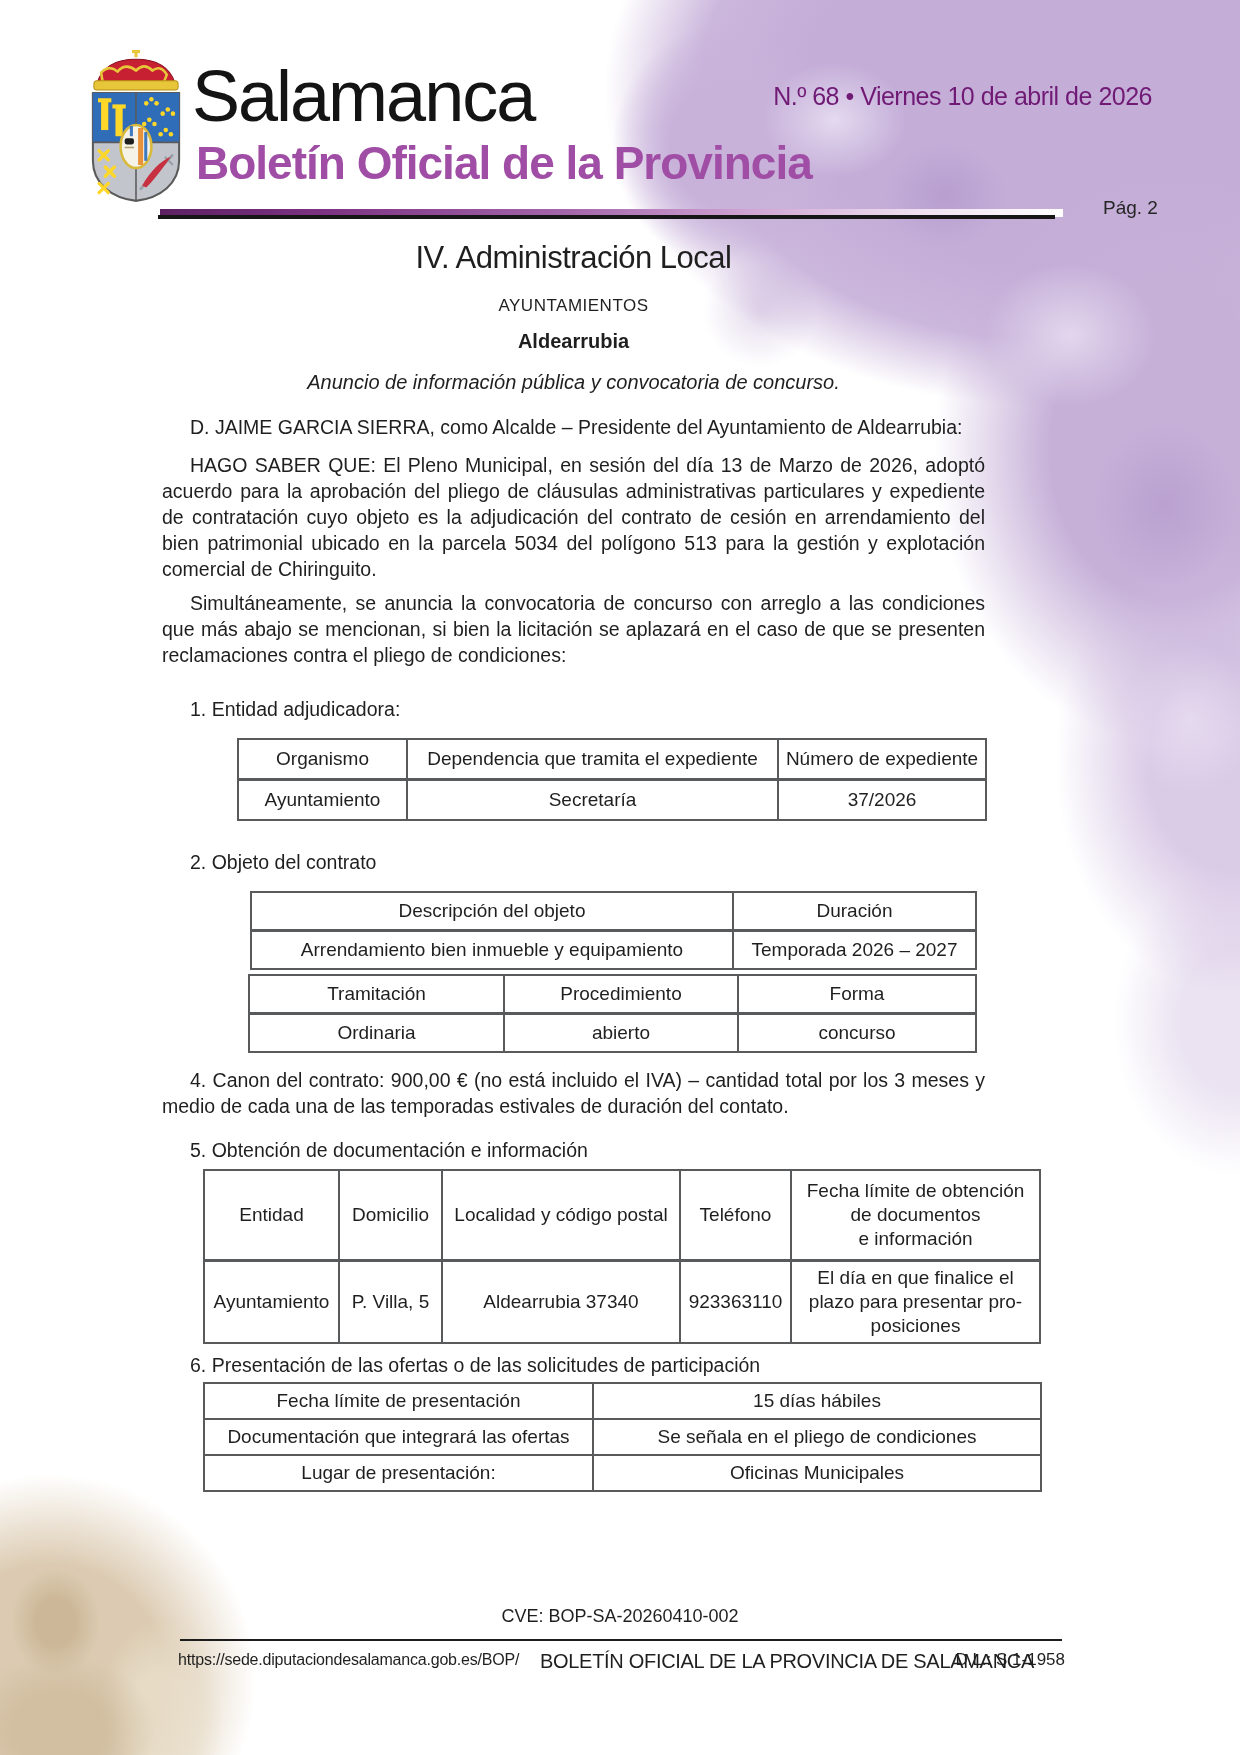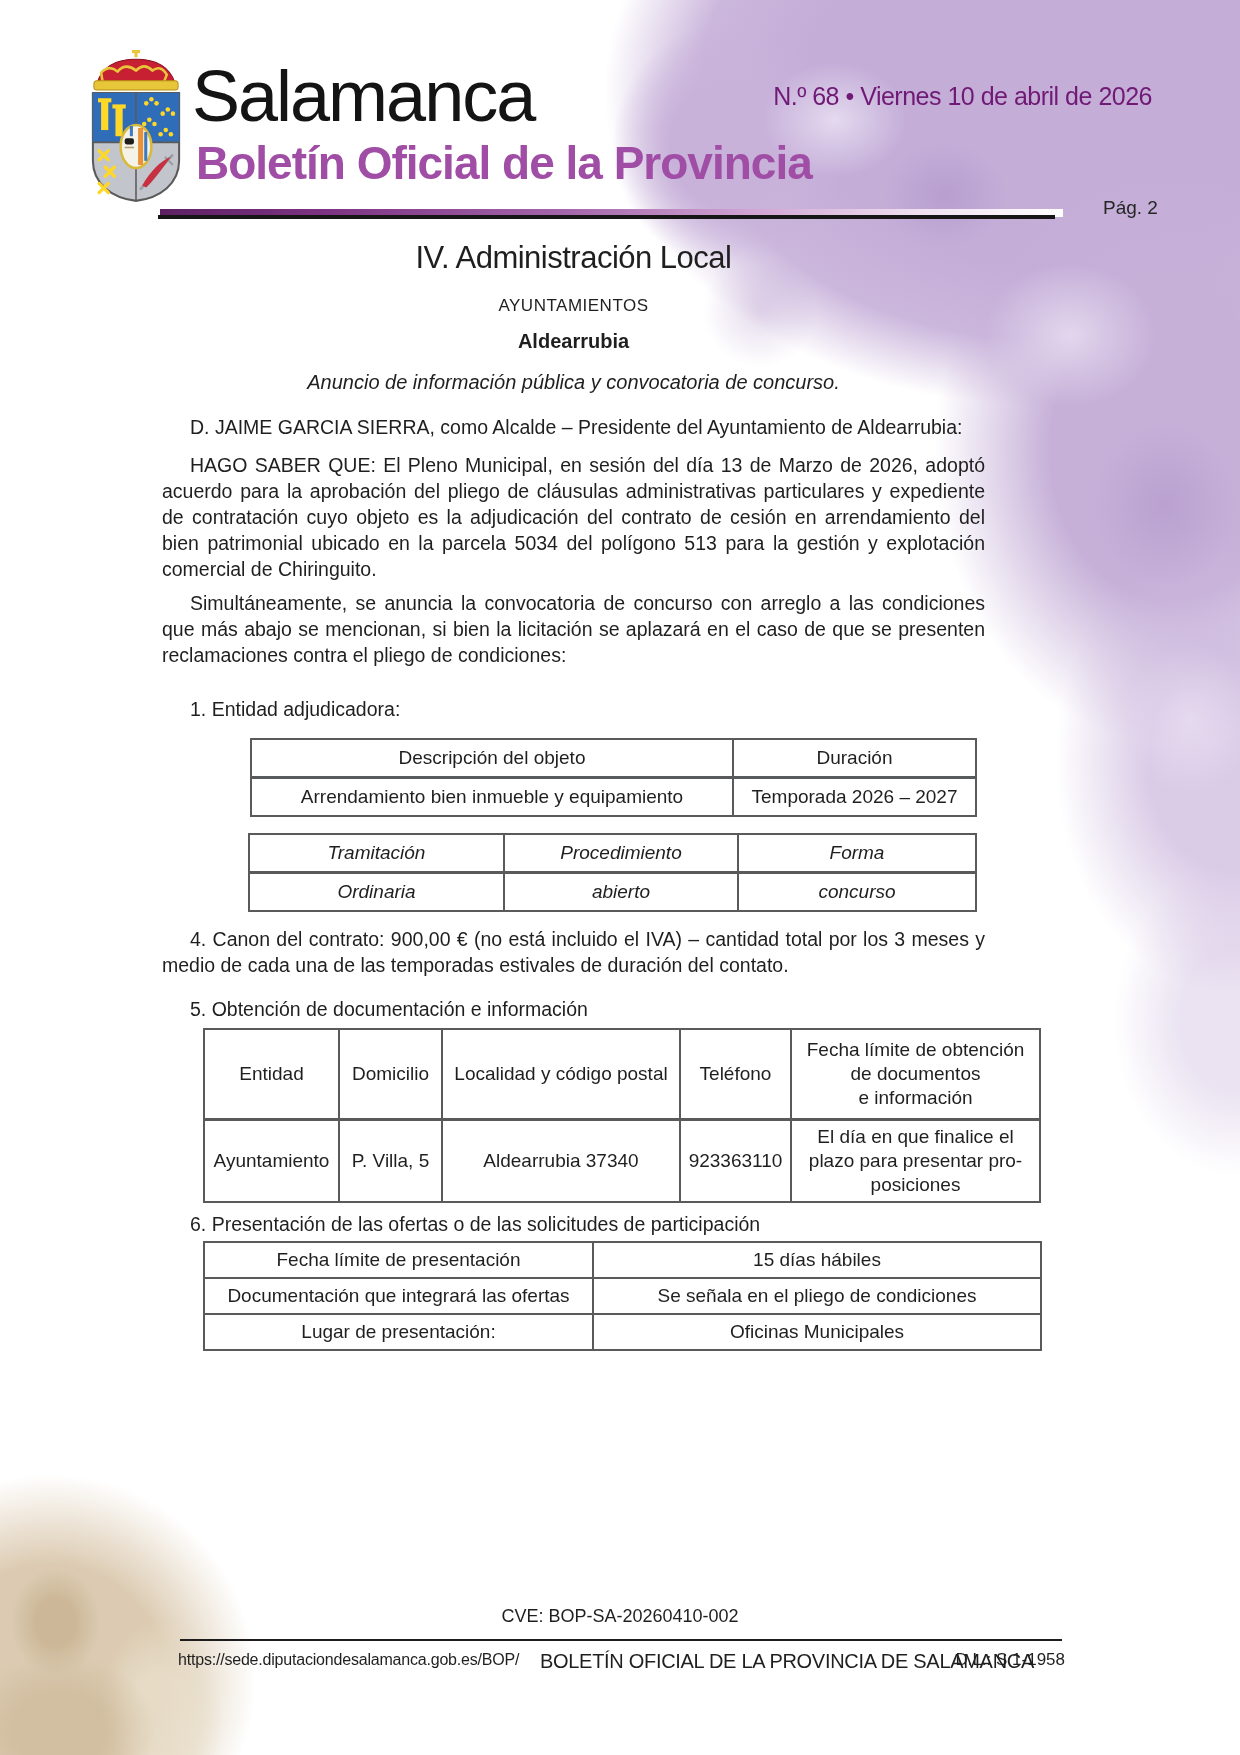--- a/index.html
+++ b/index.html
@@ -65,21 +65,21 @@
   .i1{margin-top:28px;} .i2{margin-top:28px;} .i3{margin-top:16px;}
   .i5{margin-top:18px;} .i6{margin-top:8px;}
 
   
   table.doc{border-collapse:collapse;table-layout:fixed;font-size:19px;color:#1f1f1f;}
   table.doc th,table.doc td{border:2px solid #595a5c;font-weight:400;text-align:center;
                             padding:4px 6px;overflow:hidden;}
   table.doc th{border-bottom-width:3px;}
   .t1{margin:16px 0 0 75px;width:748px;} .t1 th,.t1 td{height:30px;}
   .t2{margin:16px 0 0 88px;width:725px;} .t2 th,.t2 td{height:28px;}
-  .t3{margin:16px 0 0 86px;width:727px;font-style:italic;} .t3 th,.t3 td{height:28px;}
+  .t3{margin:4px 0 0 86px;width:727px;} .t3 th,.t3 td{height:28px;}
   .t4{margin:6px 0 0 41px;width:836px;font-size:18.5px;}
   .t4 th{height:80px;} .t4 td{height:72px;}
   .preline{white-space:pre-line;line-height:24px;}
   .t5{margin:4px 0 0 41px;width:837px;}
   .t5 td{text-align:left;padding:3px 12px;height:26px;}
 
   
   .cve{position:absolute;top:1606px;left:0;width:1240px;text-align:center;font-size:18px;}
   .fline{position:absolute;top:1639px;left:180px;width:882px;height:2px;background:#1c1c1c;}
   .f-url{position:absolute;top:1651px;left:178px;font-size:16px;letter-spacing:-0.2px;}
@@ -172,21 +172,41 @@
       <h1 class="sec-title">IV. Administración Local</h1>
       <div class="sec-sub">AYUNTAMIENTOS</div>
       <div class="muni">Aldearrubia</div>
       <p class="notice">Anuncio de información pública y convocatoria de concurso.</p>
 
       <p class="para p1">D. JAIME GARCIA SIERRA, como Alcalde – Presidente del Ayuntamiento de Aldearrubia:</p>
       <p class="para p2">HAGO SABER QUE: El Pleno Municipal, en sesión del día 13 de Marzo de 2026, adoptó acuerdo para la aprobación del pliego de cláusulas administrativas particulares y expediente de contratación cuyo objeto es la adjudicación del contrato de cesión en arrendamiento del bien patrimonial ubicado en la parcela 5034 del polígono 513 para la gestión y explotación comercial de Chiringuito.</p>
       <p class="para p3">Simultáneamente, se anuncia la convocatoria de concurso con arreglo a las condiciones que más abajo se mencionan, si bien la licitación se aplazará en el caso de que se presenten reclamaciones contra el pliego de condiciones:</p>
 
       <p class="item i1">1. Entidad adjudicadora:</p>
-
+      <table class="doc t1">
+        <colgroup>
+            <col style="width:169px">
+            <col style="width:371px">
+            <col style="width:208px">
+          </colgroup>
+        <tbody>
+            <tr>
+          <th>Organismo</th>
+          <th>Dependencia que tramita el expediente</th>
+          <th>Número de expediente</th>
+        </tr>
+        <tr>
+          <td>Ayuntamiento</td>
+          <td>Secretaría</td>
+          <td>37/2026</td>
+        </tr>
+      </tbody>
+        </table>
+
+      <p class="item i2">2. Objeto del contrato</p>
       <table class="doc t2">
         <colgroup>
             <col style="width:482px">
             <col style="width:243px">
           </colgroup>
         <tbody>
             <tr>
           <th>Descripción del objeto</th>
           <th>Duración</th>
         </tr>

